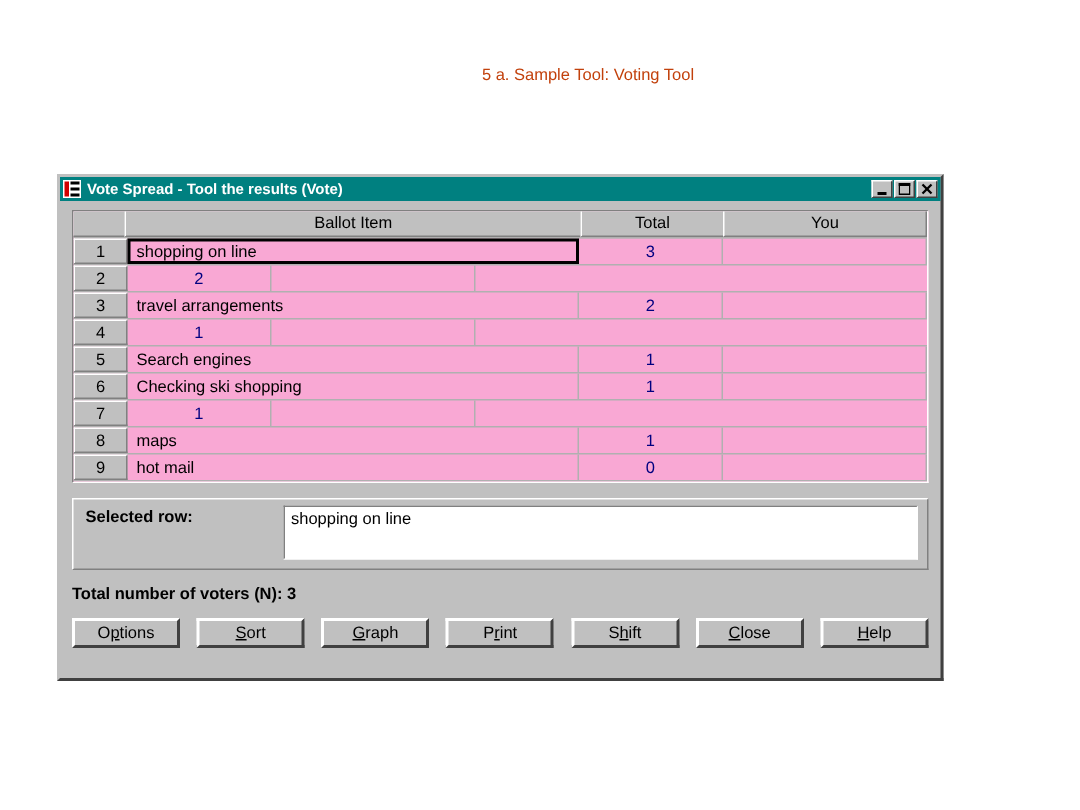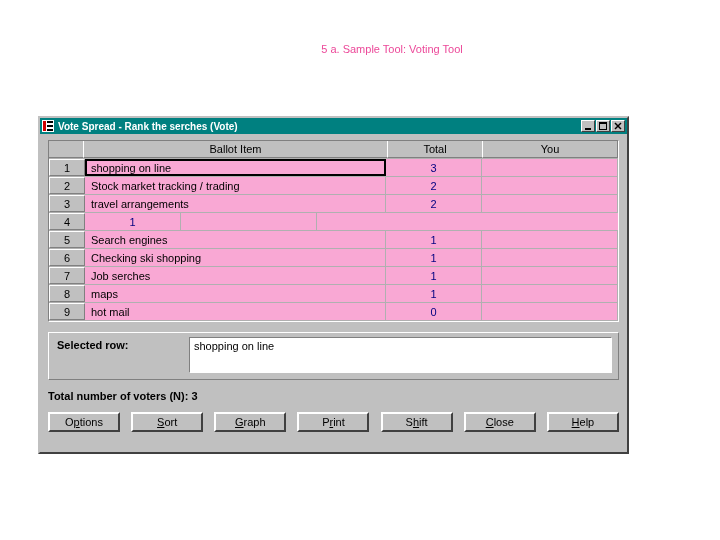--- a/index.html
+++ b/index.html
@@ -7,21 +7,21 @@
     --win-face:#c0c0c0;
     --win-dark:#808080;
     --win-darker:#404040;
     --win-light:#ffffff;
     --blue:#000080;
     --text:#000000;
   }
   *{box-sizing:border-box;font-family:Tahoma,Arial,sans-serif;font-size:11px;}
   body{margin:0;background:#fff;width:720px;height:540px;overflow:hidden;}
   .slide{width:720px;height:540px;position:relative;}
-  .slide-title{position:absolute;top:28px;left:0;width:720px;text-align:center;font-size:28px;color:#ec4899;}
+  .slide-title{position:absolute;top:28px;left:0;width:720px;text-align:center;font-size:28px;color:#c2410c;}
   .slide-title span{position:relative;left:32px;}
   .window{position:absolute;left:38px;top:116px;width:591px;height:338px;border:2px solid;border-color:var(--win-face) var(--win-darker) var(--win-darker) var(--win-face);background:var(--win-face);}
   .titlebar{height:16px;background:var(--win-teal);color:#fff;display:flex;align-items:center;padding:0 2px;font-weight:bold;font-size:10px;}
   .sysicon{width:12px;height:12px;margin-right:4px;display:flex;align-items:center;justify-content:center;}
   .sysicon svg{display:block;}
   .title-text{flex:1;color:#fff;font-size:10px;font-weight:bold;white-space:nowrap;text-overflow:clip;}
   .winbtns{display:flex;gap:0;}
   .winbtn{width:14px;height:12px;background:var(--win-face);border:1px solid;border-color:var(--win-light) var(--win-darker) var(--win-darker) var(--win-light);margin-left:1px;display:flex;align-items:center;justify-content:center;font-size:8px;font-weight:bold;cursor:default;}
   .body{padding:6px 8px 6px 8px;}
 
@@ -62,21 +62,21 @@
     <div class="titlebar">
       <span class="sysicon">
         <svg width="12" height="12" viewBox="0 0 12 12">
             <rect x="0" y="0" width="12" height="12" fill="#fff"></rect>
             <rect x="1" y="1" width="3" height="10" fill="#d00000"></rect>
             <rect x="5" y="1" width="6" height="2" fill="#000"></rect>
             <rect x="5" y="5" width="6" height="2" fill="#000"></rect>
             <rect x="5" y="9" width="6" height="2" fill="#000"></rect>
           </svg>
       </span>
-      <span class="title-text">Vote Spread - Rank the serches (Vote)</span>
+      <span class="title-text">Vote Spread - Tool the results (Vote)</span>
       <div class="winbtns">
         <div class="winbtn">
             <svg width="8" height="8" viewBox="0 0 8 8">
               <rect x="1" y="6" width="6" height="2" fill="#000"></rect>
             </svg>
           </div>
         <div class="winbtn">
             <svg width="8" height="8" viewBox="0 0 8 8">
               <rect x="0.5" y="0.5" width="7" height="7" fill="none" stroke="#000"></rect>
               <rect x="0" y="0" width="8" height="2" fill="#000"></rect>
@@ -101,21 +101,20 @@
         </div>
 
         <div class="grid-row">
           <div class="gc gc-num rowhdr">1</div>
           <div class="gc gc-ballot selcell">shopping on line</div>
           <div class="gc gc-total blueval">3</div>
           <div class="gc gc-you"></div>
         </div>
         <div class="grid-row">
           <div class="gc gc-num rowhdr">2</div>
-          <div class="gc gc-ballot">Stock market tracking / trading</div>
           <div class="gc gc-total blueval">2</div>
           <div class="gc gc-you"></div>
         </div>
         <div class="grid-row">
           <div class="gc gc-num rowhdr">3</div>
           <div class="gc gc-ballot">travel arrangements</div>
           <div class="gc gc-total blueval">2</div>
           <div class="gc gc-you"></div>
         </div>
         <div class="grid-row">
@@ -130,21 +129,20 @@
           <div class="gc gc-you"></div>
         </div>
         <div class="grid-row">
           <div class="gc gc-num rowhdr">6</div>
           <div class="gc gc-ballot">Checking ski shopping</div>
           <div class="gc gc-total blueval">1</div>
           <div class="gc gc-you"></div>
         </div>
         <div class="grid-row">
           <div class="gc gc-num rowhdr">7</div>
-          <div class="gc gc-ballot">Job serches</div>
           <div class="gc gc-total blueval">1</div>
           <div class="gc gc-you"></div>
         </div>
         <div class="grid-row">
           <div class="gc gc-num rowhdr">8</div>
           <div class="gc gc-ballot">maps</div>
           <div class="gc gc-total blueval">1</div>
           <div class="gc gc-you"></div>
         </div>
         <div class="grid-row">

